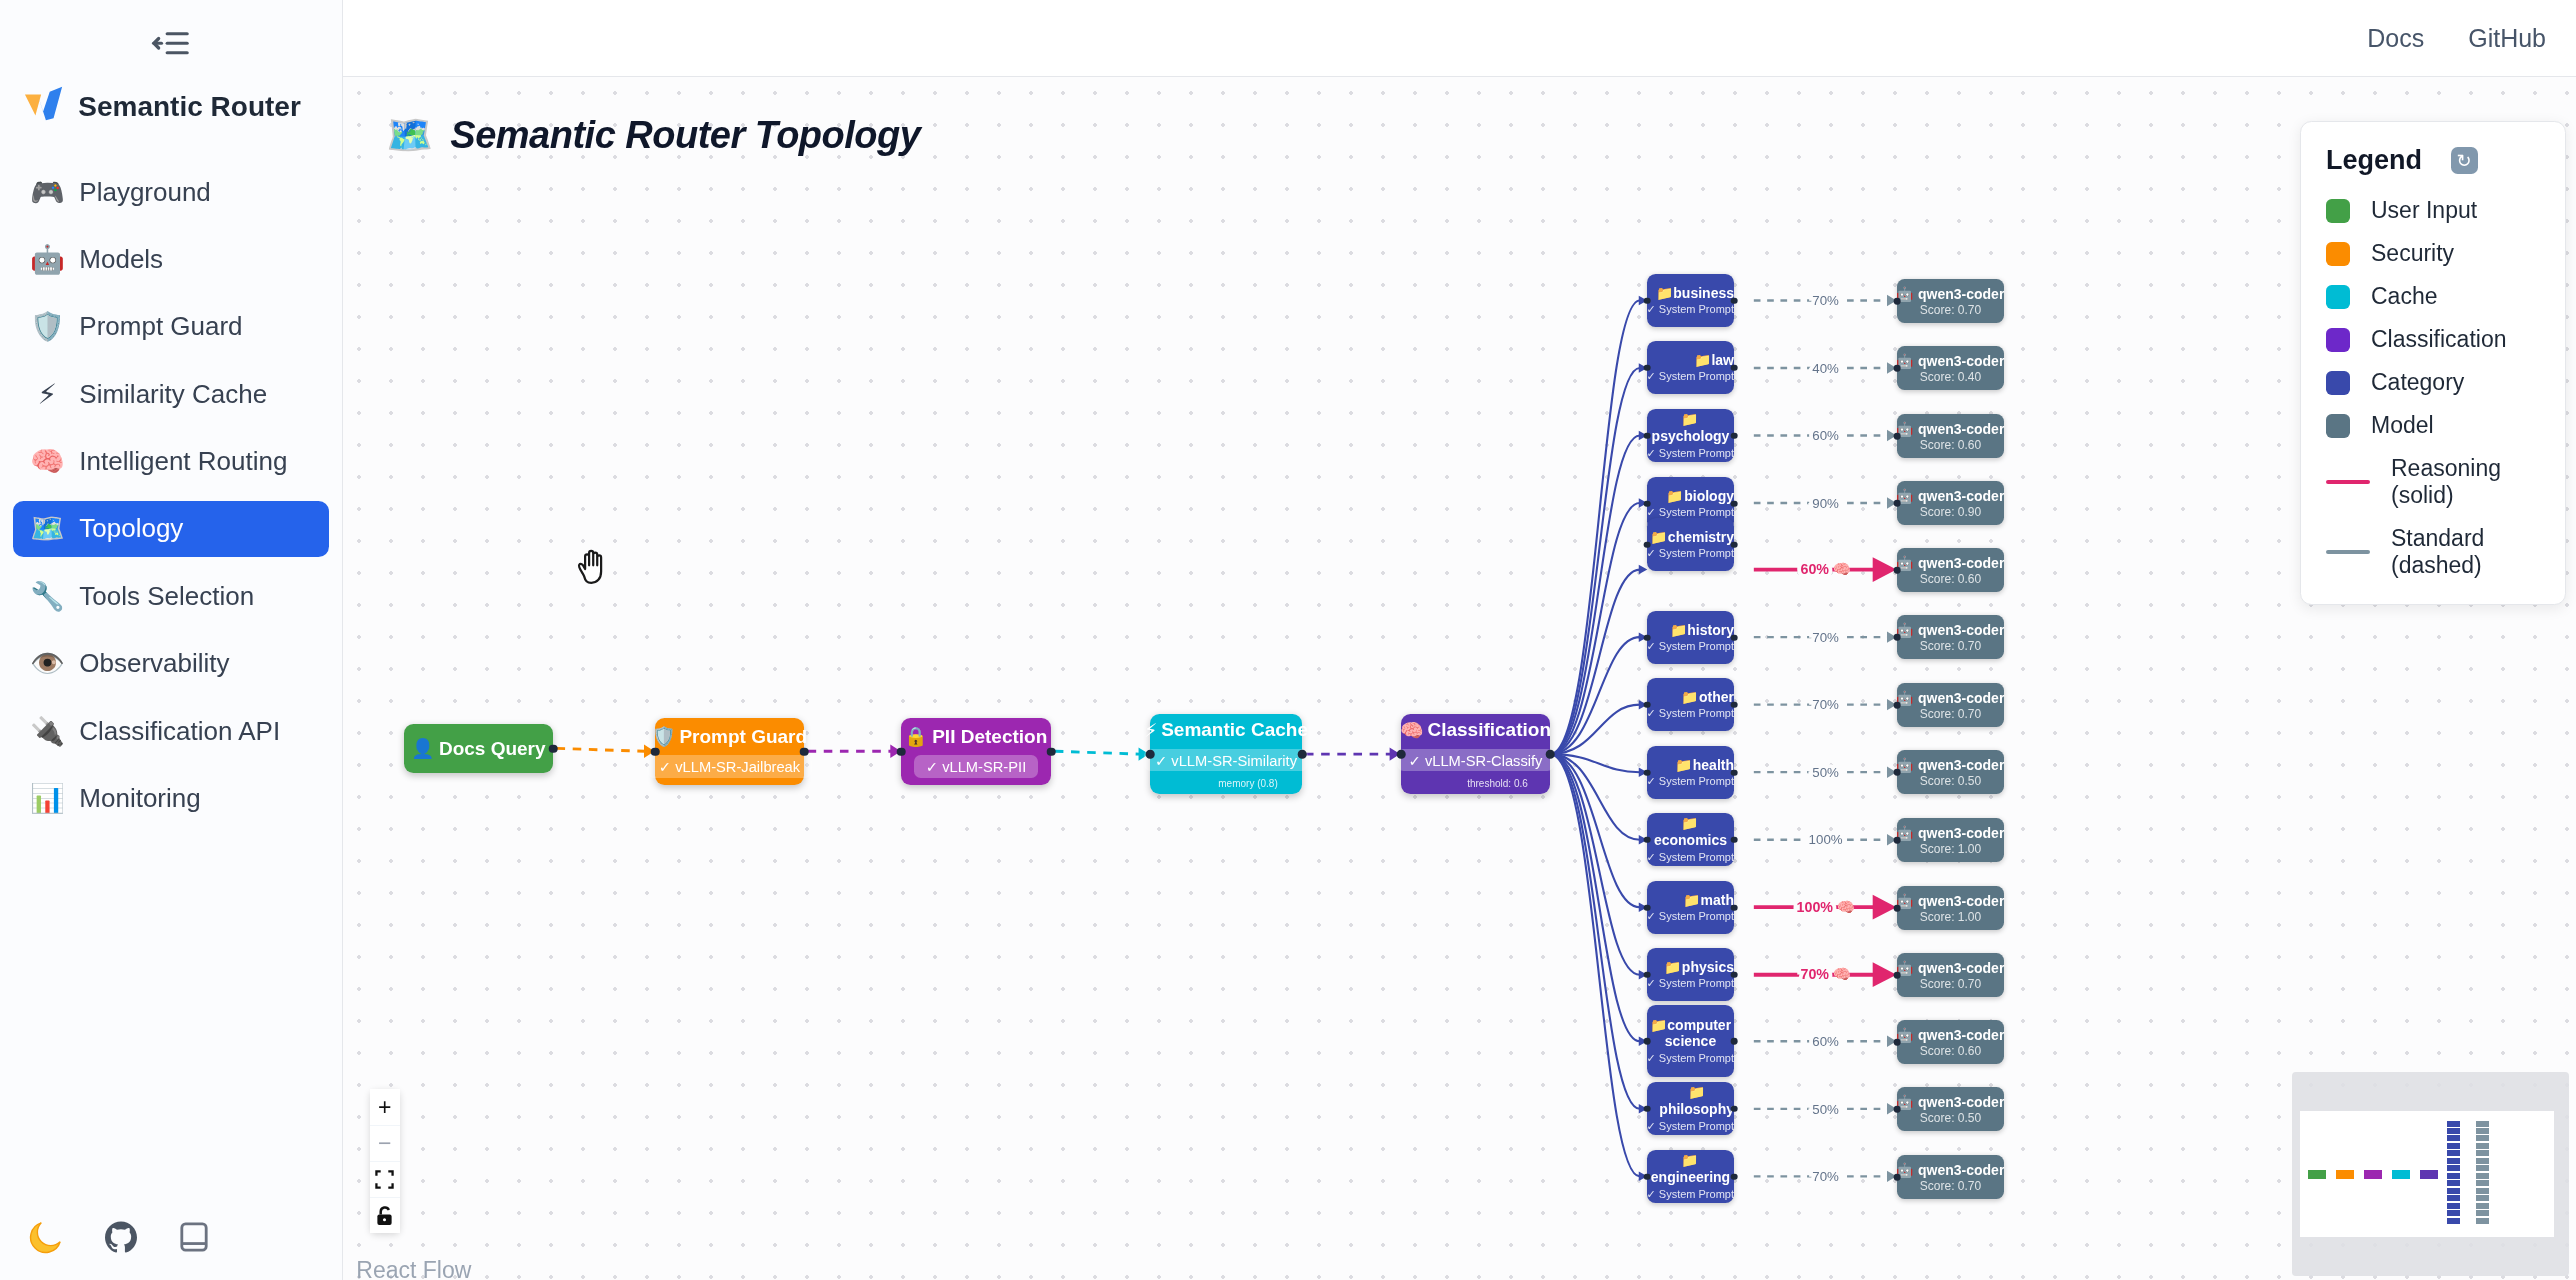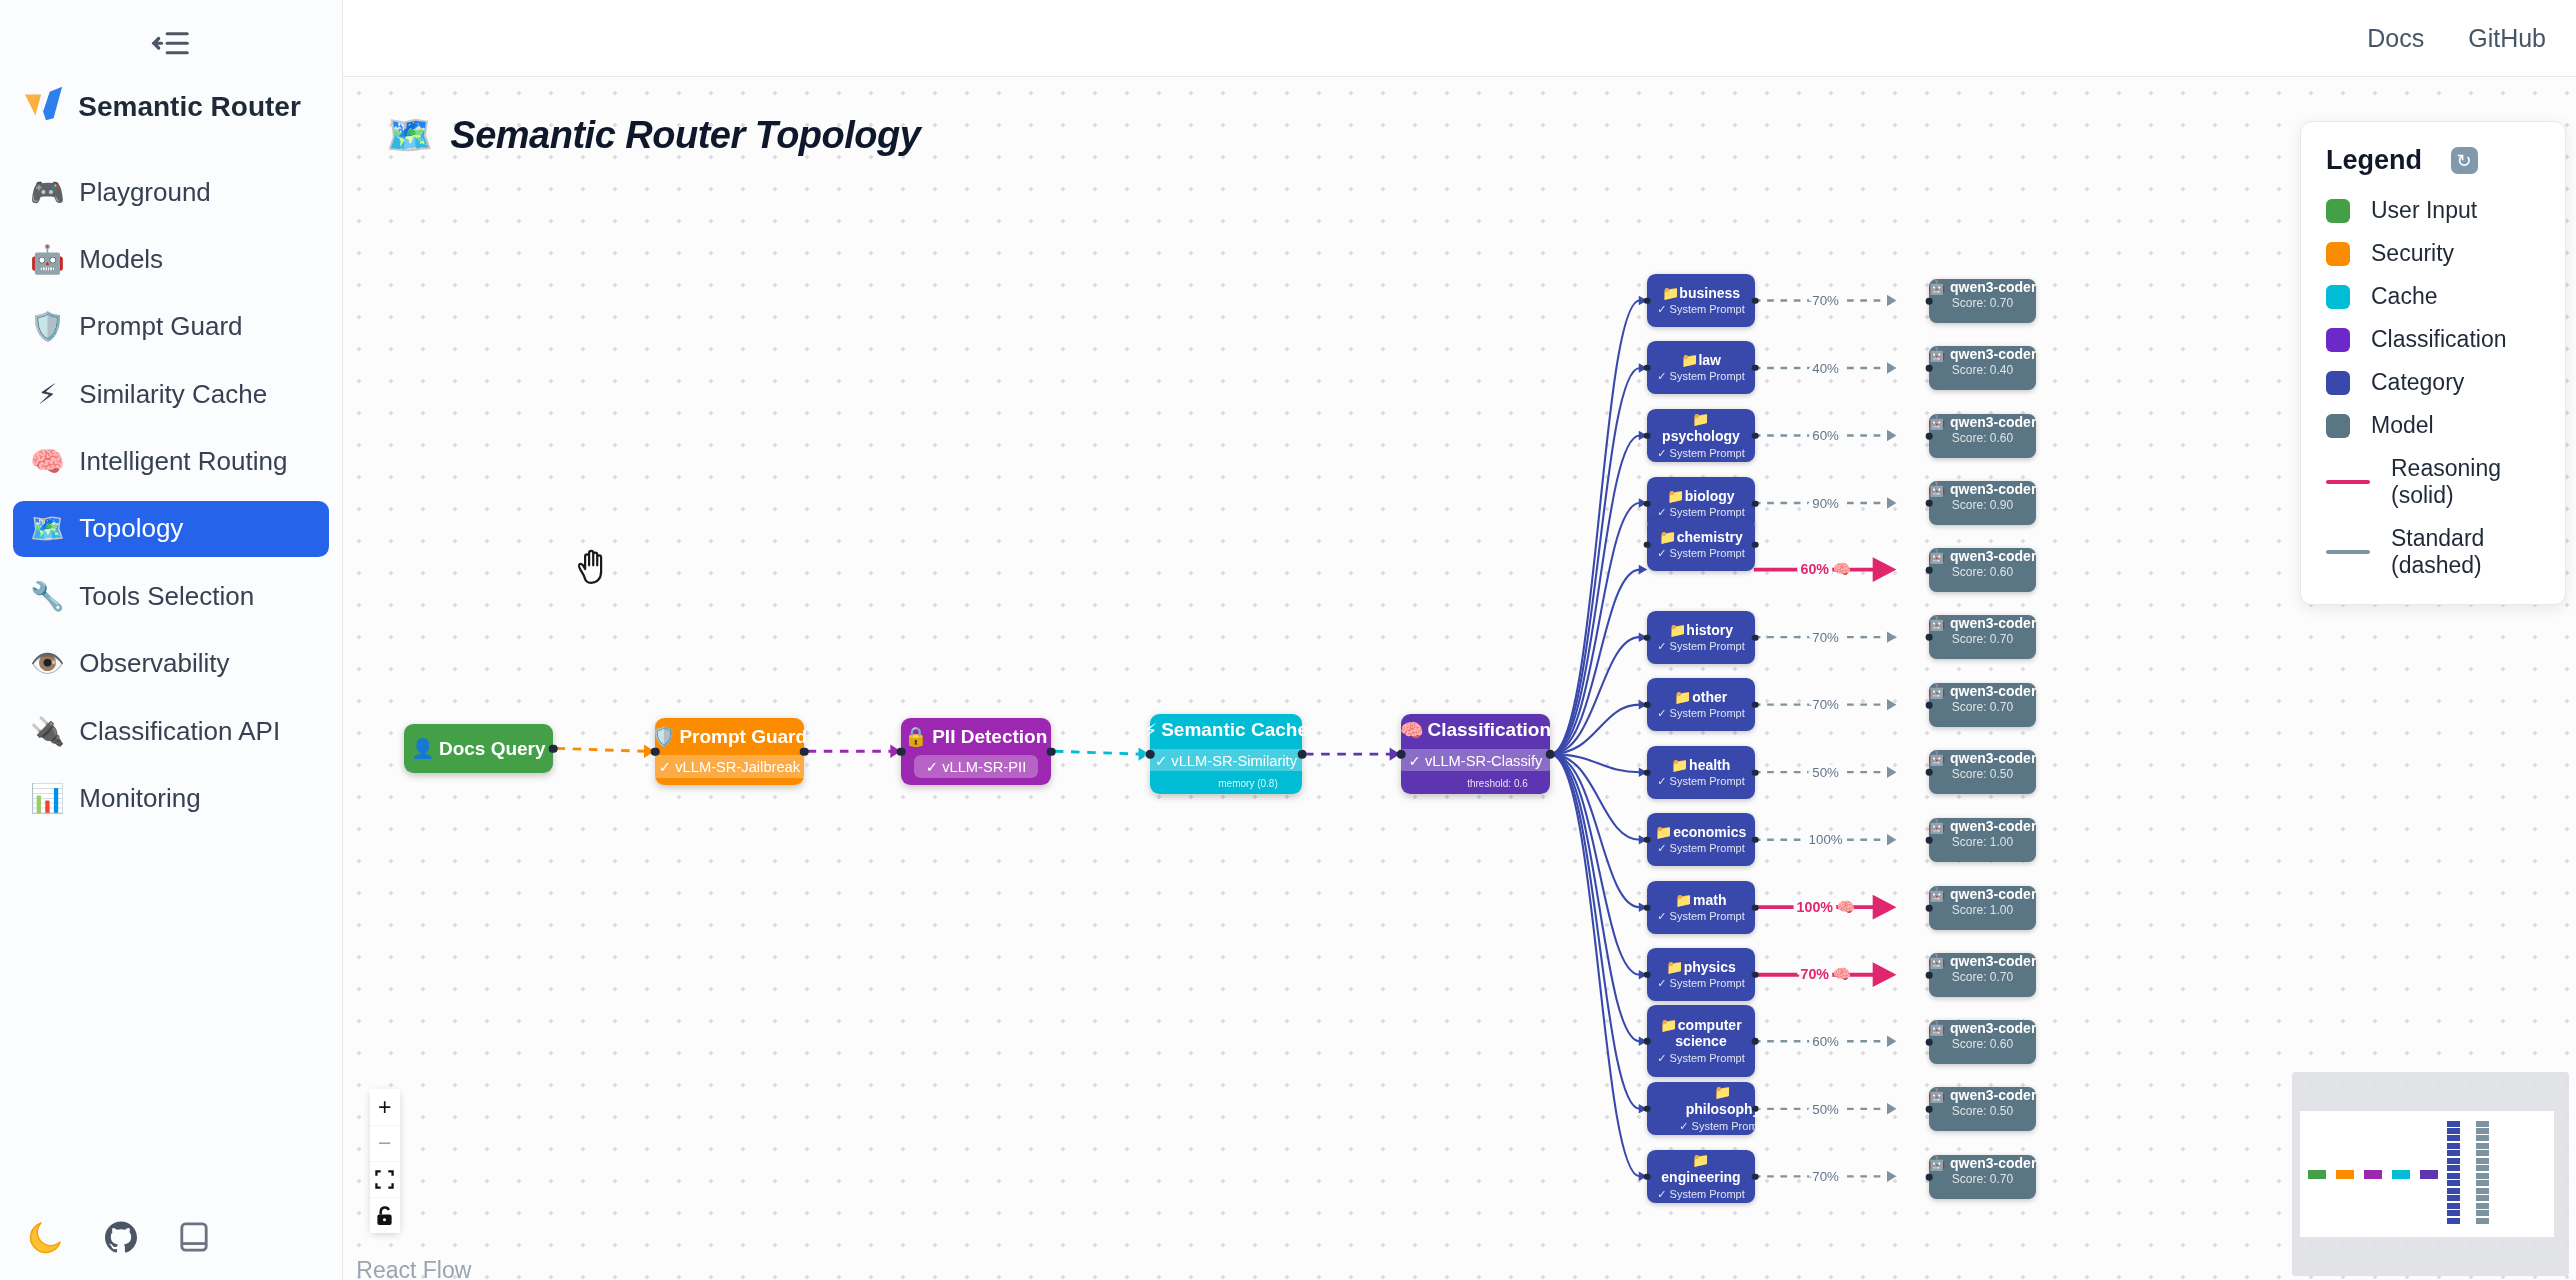--- a/index.html
+++ b/index.html
@@ -43,28 +43,28 @@
   #nodes > div { pointer-events:auto; }
 
   
   .pnode { position:absolute; border-radius:9.5px; color:#fff; display:flex; flex-direction:column;
     align-items:center; justify-content:center; gap:6.7px; box-shadow:0 2.9px 7.6px rgba(0,0,0,.22);
     cursor:pointer; }
   .pnode .ttl { font-size:19px; font-weight:bold; display:flex; align-items:center; gap:3.8px; white-space:nowrap; }
   .pnode .badge { font-size:14.7px; background:rgba(255,255,255,.28); border-radius:6.7px;
     padding:2.9px 11.4px; white-space:nowrap; }
   .pnode .sub { font-size:10px; color:rgba(255,255,255,.85);margin-left:44px; }
-  .cnode { position:absolute; width:108px; border-radius:8.6px; color:#fff; display:flex;
-    flex-direction:column; align-items:center; justify-content:center; gap:2.9px;
+  .cnode { position:absolute; width:87px; border-radius:8.6px; color:#fff; display:flex;
+    flex-direction:column; align-items:flex-end; justify-content:center; gap:2.9px;
     box-shadow:0 1.9px 5.7px rgba(0,0,0,.2); cursor:pointer; text-align:center; }
   .cnode .ttl { font-size:14px; font-weight:bold; line-height:1.15; max-width:93px; }
   .cnode .sub { font-size:11px; color:rgba(255,255,255,.85); white-space:nowrap; }
   .mnode { position:absolute; width:107px; height:44px; border-radius:7.6px; color:#fff;
-    display:flex; flex-direction:column; align-items:center; gap:1px;
-    box-shadow:0 1.9px 5.7px rgba(0,0,0,.2); cursor:pointer;margin-left:32px; }
+    display:flex; flex-direction:column; align-items:center; justify-content:center; gap:1px;
+    box-shadow:0 1.9px 5.7px rgba(0,0,0,.2); cursor:pointer; }
   .mnode .ttl { font-size:14px; font-weight:bold; white-space:nowrap; }
   .mnode .sub { font-size:12px; color:rgba(255,255,255,.8); }
   .handle { position:absolute; width:6.7px; height:6.7px; border-radius:50%; background:#1e293b;
     top:50%; transform:translate(-50%,-50%); }
   .handle.l { left:0; } .handle.r { left:100%; }
   .pnode .handle { width:8.6px; height:8.6px; }
 
   
   .legend { position:absolute; left:1957px; top:44px; width:266px; background:#fff;
     border:1px solid #e5e7eb; border-radius:11.4px; box-shadow:0 3.8px 13.3px rgba(0,0,0,.08);

